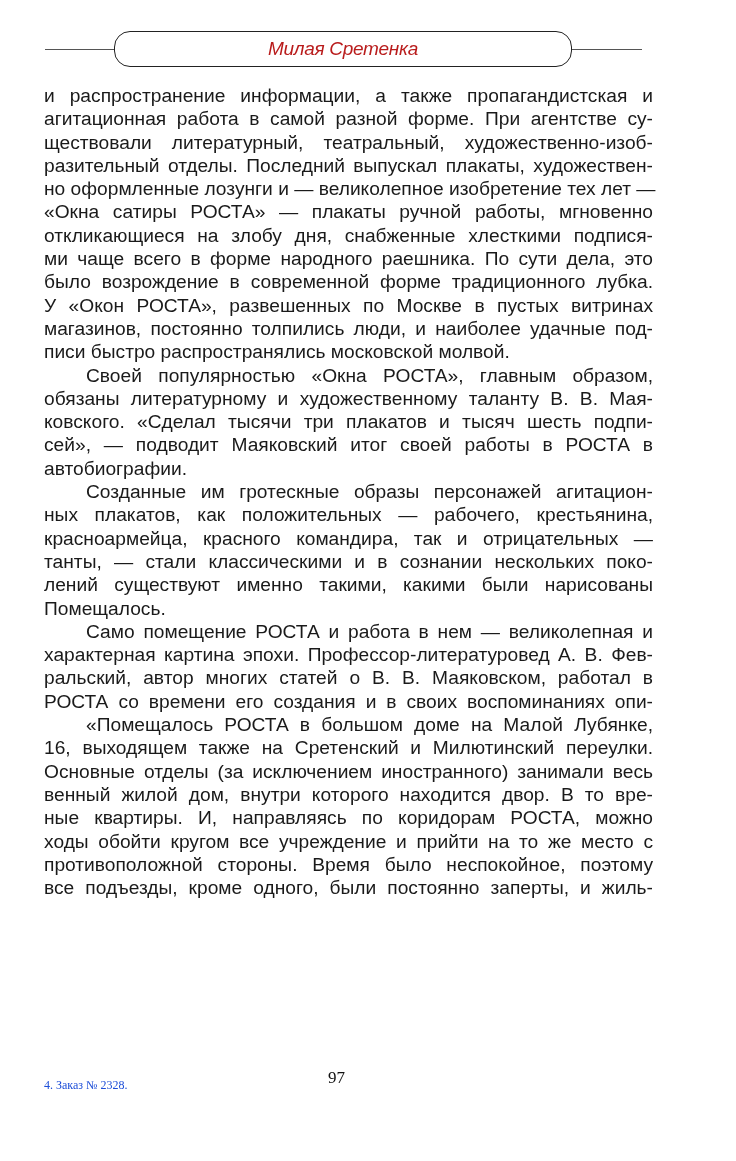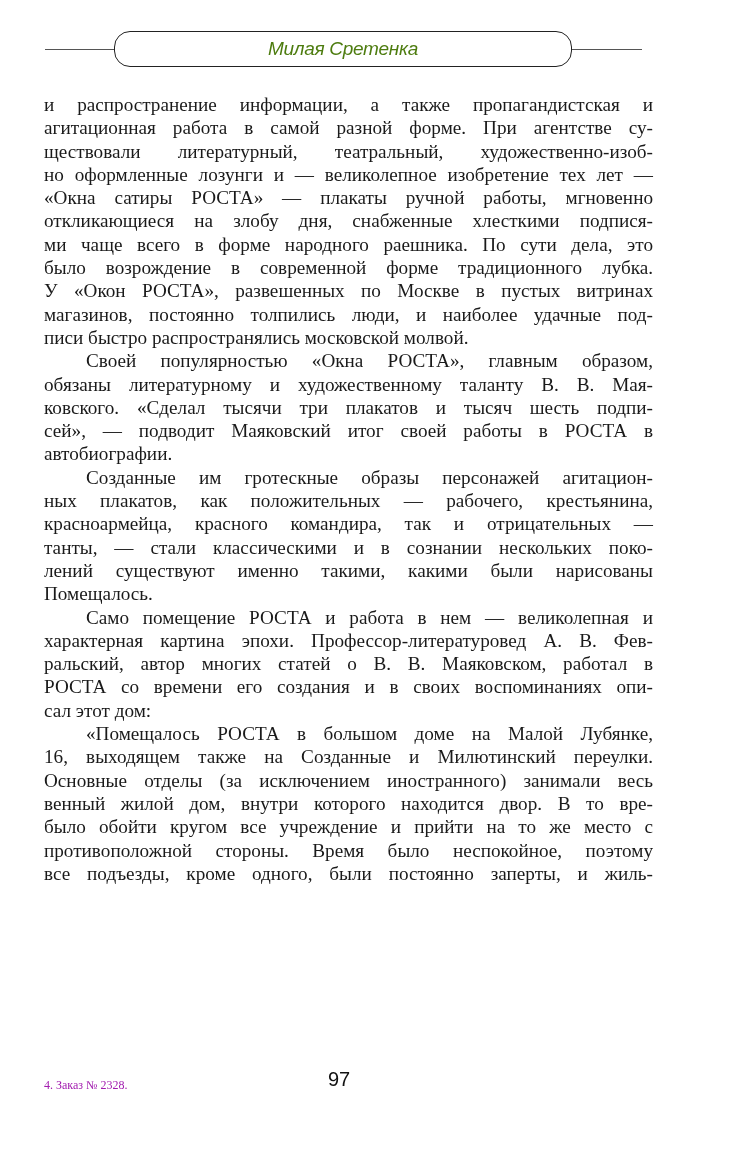--- a/index.html
+++ b/index.html
@@ -1,44 +1,45 @@
 <!DOCTYPE html>
 <html><head>
 <meta charset="utf-8">
 <style>
   html,body{margin:0;padding:0;background:#fff;}
   body{width:736px;height:1161px;position:relative;overflow:hidden;color:#1a1a1a;}
   .header{position:absolute;top:28px;left:0;width:736px;height:44px;}
   .header .rule-left{position:absolute;left:45px;top:21px;width:70px;height:1px;background:#555;}
   .header .rule-right{position:absolute;left:572px;top:21px;width:70px;height:1px;background:#555;}
   .header .pill{position:absolute;left:114px;top:3px;width:458px;height:36px;border:1.3px solid #222;border-radius:16px;box-sizing:border-box;text-align:center;}
-  .header .pill span{font-family:"Liberation Sans",sans-serif;font-style:italic;font-size:19px;line-height:34px;letter-spacing:-0.3px;color:#4d7c0f;}
-  .body-text{position:absolute;left:44px;top:93px;width:609px;font-family:Liberation Serif, serif;font-size:19.2px;line-height:23.3px;color:#1a1a1a;}
+  .header .pill span{font-family:"Liberation Sans",sans-serif;font-style:italic;font-size:19px;line-height:34px;letter-spacing:-0.3px;color:#b91c1c;}
+  .body-text{position:absolute;left:44px;top:84px;width:609px;font-family:Liberation Sans, sans-serif;font-size:19.2px;line-height:23.3px;color:#1a1a1a;}
   .line{display:block;white-space:nowrap;text-align:justify;text-align-last:justify;height:23.3px;}
   .line.last{text-align-last:left;}
   .line.indent{padding-left:42px;}
   .footer{position:absolute;top:1068px;left:0;width:736px;height:40px;}
-  .footer .order{position:absolute;left:44px;top:10px;font-family:"Liberation Serif",serif;font-size:12px;color:#a21caf;}
-  .footer .page{position:absolute;left:328px;top:0px;font-family:Liberation Sans, sans-serif;font-size:20px;color:#111;}
+  .footer .order{position:absolute;left:44px;top:10px;font-family:"Liberation Serif",serif;font-size:12px;color:#1d4ed8;}
+  .footer .page{position:absolute;left:328px;top:0px;font-family:Liberation Serif, serif;font-size:17px;color:#111;}
 </style>
 </head>
 <body>
 
 <div class="header">
   <div class="rule-left"></div>
   <div class="pill">
     <span>Милая Сретенка</span>
   </div>
   <div class="rule-right"></div>
 </div>
 
 <div class="body-text" id="body-text">
     <span class="line">и распространение информации, а также пропагандистская и</span>
     <span class="line">агитационная работа в самой разной форме. При агентстве су-</span>
     <span class="line">ществовали литературный, театральный, художественно-изоб-</span>
+    <span class="line">разительный отделы. Последний выпускал плакаты, художествен-</span>
     <span class="line">но оформленные лозунги и — великолепное изобретение тех лет —</span>
     <span class="line">«Окна сатиры РОСТА» — плакаты ручной работы, мгновенно</span>
     <span class="line">откликающиеся на злобу дня, снабженные хлесткими подпися-</span>
     <span class="line">ми чаще всего в форме народного раешника. По сути дела, это</span>
     <span class="line">было возрождение в современной форме традиционного лубка.</span>
     <span class="line">У «Окон РОСТА», развешенных по Москве в пустых витринах</span>
     <span class="line">магазинов, постоянно толпились люди, и наиболее удачные под-</span>
     <span class="line last">писи быстро распространялись московской молвой.</span>
     <span class="line indent">Своей популярностью «Окна РОСТА», главным образом,</span>
     <span class="line">обязаны литературному и художественному таланту В. В. Мая-</span>
@@ -48,26 +49,26 @@
     <span class="line indent">Созданные им гротескные образы персонажей агитацион-</span>
     <span class="line">ных плакатов, как положительных — рабочего, крестьянина,</span>
     <span class="line">красноармейца, красного командира, так и отрицательных —</span>
     <span class="line">танты, — стали классическими и в сознании нескольких поко-</span>
     <span class="line">лений существуют именно такими, какими были нарисованы</span>
     <span class="line last">Помещалось.</span>
     <span class="line indent">Само помещение РОСТА и работа в нем — великолепная и</span>
     <span class="line">характерная картина эпохи. Профессор-литературовед А. В. Фев-</span>
     <span class="line">ральский, автор многих статей о В. В. Маяковском, работал в</span>
     <span class="line">РОСТА со времени его создания и в своих воспоминаниях опи-</span>
-    <span class="line last">сал этот дом:</span>
     <span class="line indent">«Помещалось РОСТА в большом доме на Малой Лубянке,</span>
-    <span class="line">16, выходящем также на Созданные и Милютинский переулки.</span>
+    <span class="line">16, выходящем также на Сретенский и Милютинский переулки.</span>
     <span class="line">Основные отделы (за исключением иностранного) занимали весь</span>
     <span class="line">венный жилой дом, внутри которого находится двор. В то вре-</span>
-    <span class="line">было обойти кругом все учреждение и прийти на то же место с</span>
+    <span class="line">ные квартиры. И, направляясь по коридорам РОСТА, можно</span>
+    <span class="line">ходы обойти кругом все учреждение и прийти на то же место с</span>
     <span class="line">противоположной стороны. Время было неспокойное, поэтому</span>
     <span class="line">все подъезды, кроме одного, были постоянно заперты, и жиль-</span>
   </div>
 
 <div class="footer">
   <span class="order">4. Заказ № 2328.</span>
   <span class="page">97</span>
 </div>
 
 </body></html>

